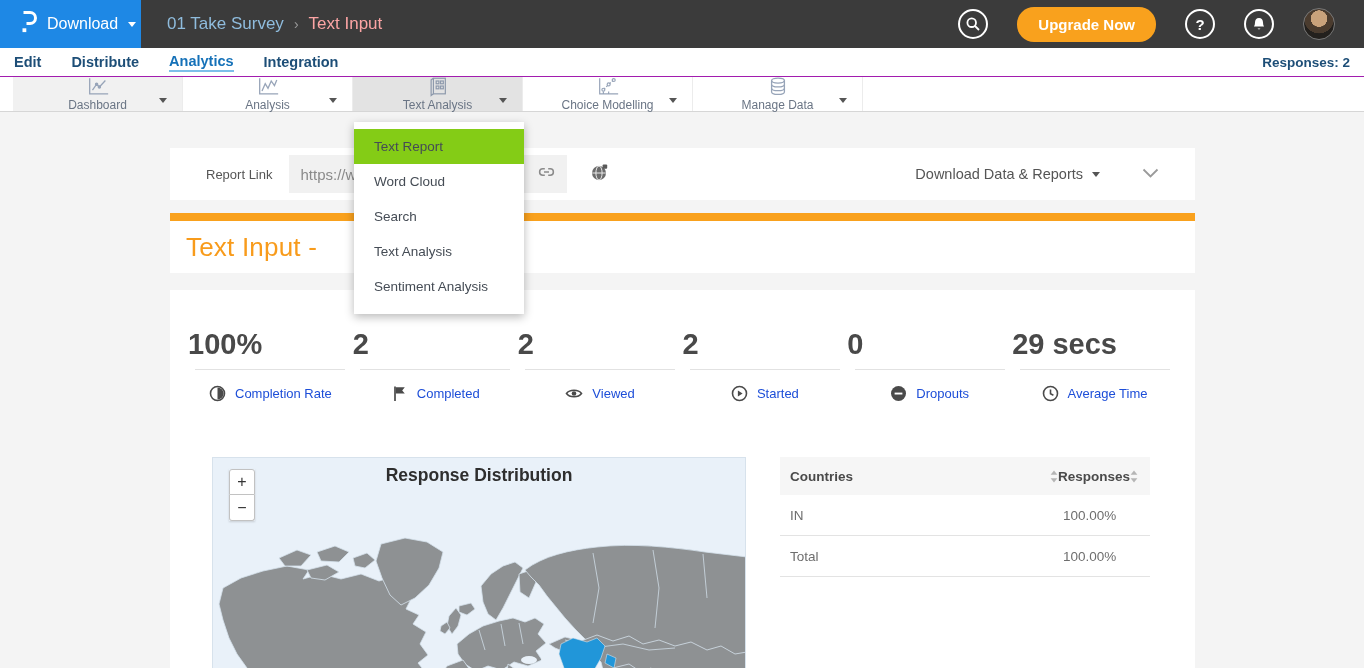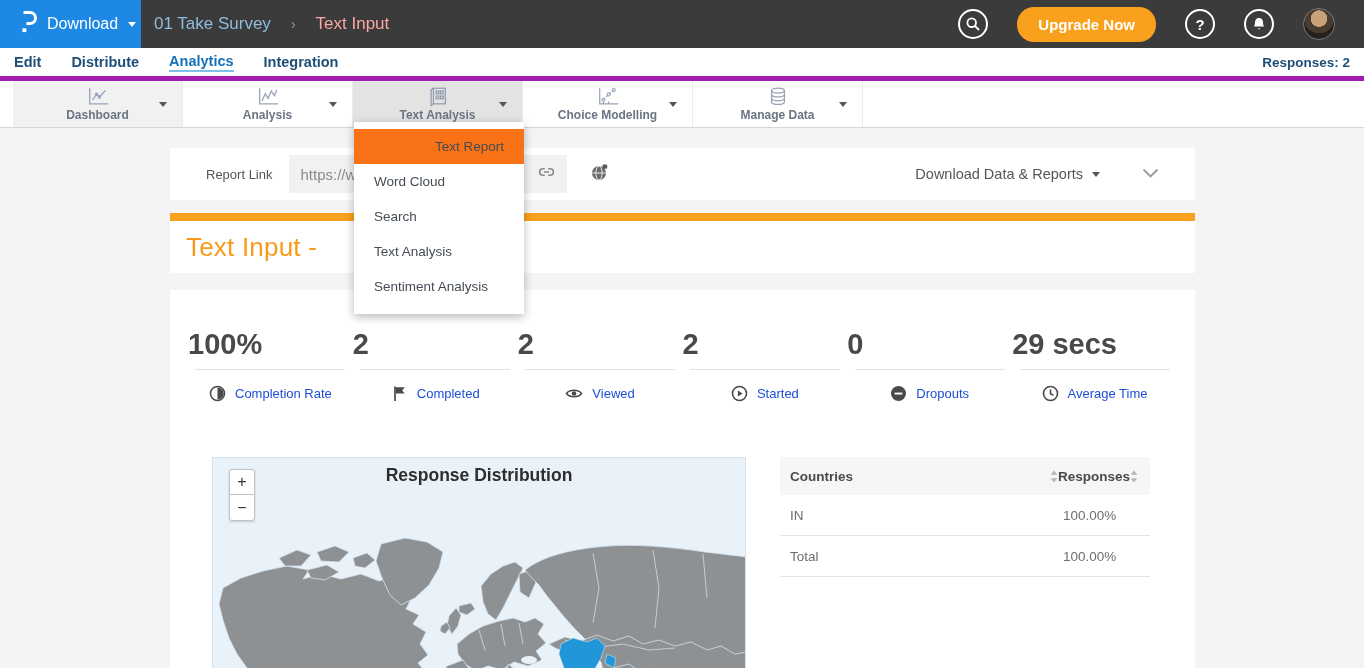--- a/index.html
+++ b/index.html
@@ -4,50 +4,50 @@
 <style>
   * { margin:0; padding:0; box-sizing:border-box; }
   html,body { width:1364px; height:668px; overflow:hidden; }
   body { font-family:"Liberation Sans", sans-serif; background:#f4f4f4; position:relative; }
 
   
   .topbar { height:48px; background:#3b3b3b; display:flex; align-items:center; }
   .brand { width:141px; height:48px; background:#1e88e5; display:flex; align-items:center; gap:10px; padding-left:20px; cursor:pointer; }
   .brand-label { color:#fff; font-size:16px; }
   .caret { width:0; height:0; border-left:4.5px solid transparent; border-right:4.5px solid transparent; border-top:5px solid #fff; display:inline-block; }
-  .breadcrumb { margin-left:13px; font-size:17px; display:flex; align-items:center; gap:20px; }
+  .breadcrumb { margin-left:26px; font-size:17px; display:flex; align-items:center; gap:10px; }
   .crumb-survey { color:#8fbcdd; }
   .crumb-sep { color:#9a9a9a; font-size:14px; }
   .crumb-page { color:#fca5a5; }
   .topbar-right { margin-left:auto; display:flex; align-items:center; gap:29px; padding-right:29px; }
   .icon-circle { width:30px; height:30px; border:2px solid #fff; border-radius:50%; display:flex; align-items:center; justify-content:center; color:#fff; font-weight:bold; font-size:15px; cursor:pointer; flex:none; }
   .upgrade-btn { background:#f9a11d; color:#fff; font-weight:bold; font-size:15px; border:none; border-radius:17px; padding:9px 21px; cursor:pointer; }
   .avatar { width:32px; height:32px; border-radius:50%; border:1px solid #777;
             background: radial-gradient(circle at 50% 32%, #c9a27b 0 32%, #4a3b2e 33% 58%, #23201d 59%); }
 
   
   .subnav { height:28px; background:#fff; display:flex; align-items:center; padding:0 14px; }
   .subnav-item { font-size:14.5px; font-weight:bold; color:#1d4e77; margin-right:30px; cursor:pointer; padding-bottom:1px; }
   .subnav-item--active { color:#1571b8; border-bottom:2px solid #7cbfe9; }
   .responses { margin-left:auto; font-size:13.5px; font-weight:bold; color:#1d4e77; }
 
   
-  .toolbar { height:52px; background:#fff; border-top:5px solid #a21caf; border-bottom:1px solid #d6d6d6; display:flex; padding-left:13px;font-weight:bold; }
+  .toolbar { height:36px; background:#fff; border-top:1px solid #a21caf; border-bottom:1px solid #d6d6d6; display:flex; padding-left:13px; }
   .tab { width:170px; position:relative; display:flex; flex-direction:column; align-items:center; justify-content:center; gap:1px; cursor:pointer; border-right:1px solid #ececec; }
   .tab--shaded { background:#f1f1f1; }
   .tab--active { background:#e3e3e3; }
   .tab-label { font-size:12px; color:#6a7585; }
   .tab .caret { border-top-color:#555; position:absolute; right:15px; top:21px; }
   .tab-icon svg { display:block; }
 
   
   .dropdown { position:absolute; left:354px; top:122px; width:170px; background:#fff; z-index:60;
               box-shadow:0 3px 9px rgba(0,0,0,.28); padding:7px 0 10px; }
   .dropdown-item { padding:10px 20px; font-size:13.5px; color:#454c55; cursor:pointer; }
-  .dropdown-item--highlight { background:#f97316;text-align:right; }
+  .dropdown-item--highlight { background:#84cc16; }
 
   
   .content { position:absolute; left:170px; top:148px; width:1025px; }
   .report-card { height:52px; background:#fff; display:flex; align-items:center; padding:0 22px; }
   .report-label { font-size:13px; color:#555; margin-left:14px; margin-right:17px; }
   .url-box { width:278px; height:38px; background:#f1f1f1; display:flex; align-items:center; padding:0 11px; }
   .url-input { border:none; background:transparent; outline:none; color:#8a8a8a; font-size:15px; font-family:"Liberation Sans", sans-serif; width:218px; }
   .globe-wrap { margin-left:23px; cursor:pointer; }
   .download { margin-left:auto; display:flex; align-items:center; gap:9px; font-size:14.5px; color:#555; cursor:pointer; }
   .download .caret { border-top-color:#555; }

